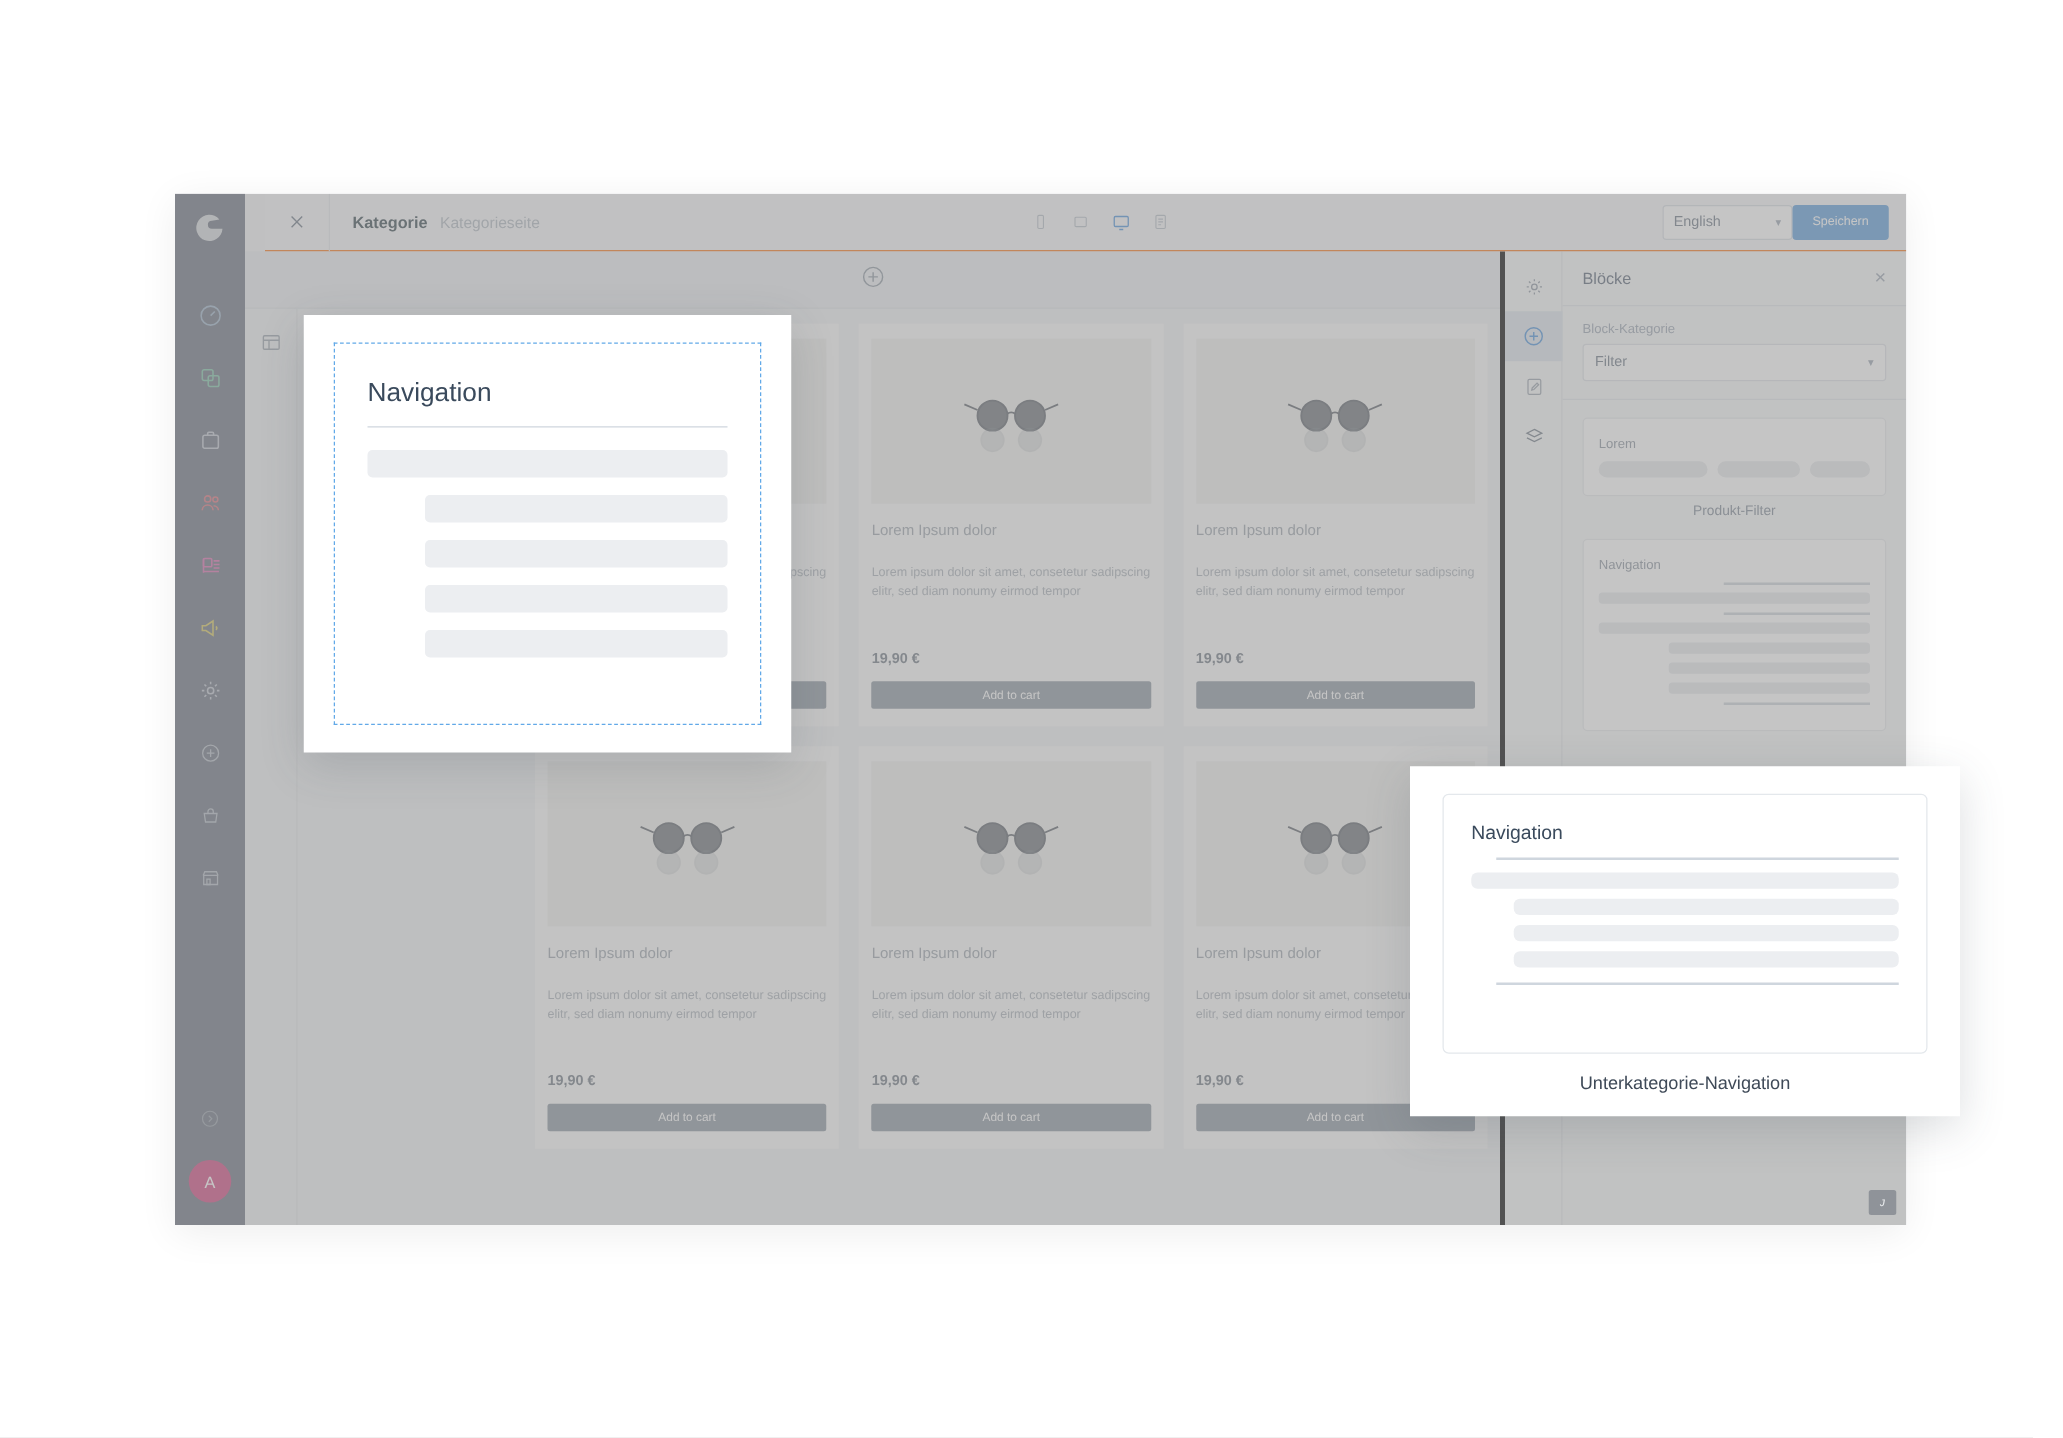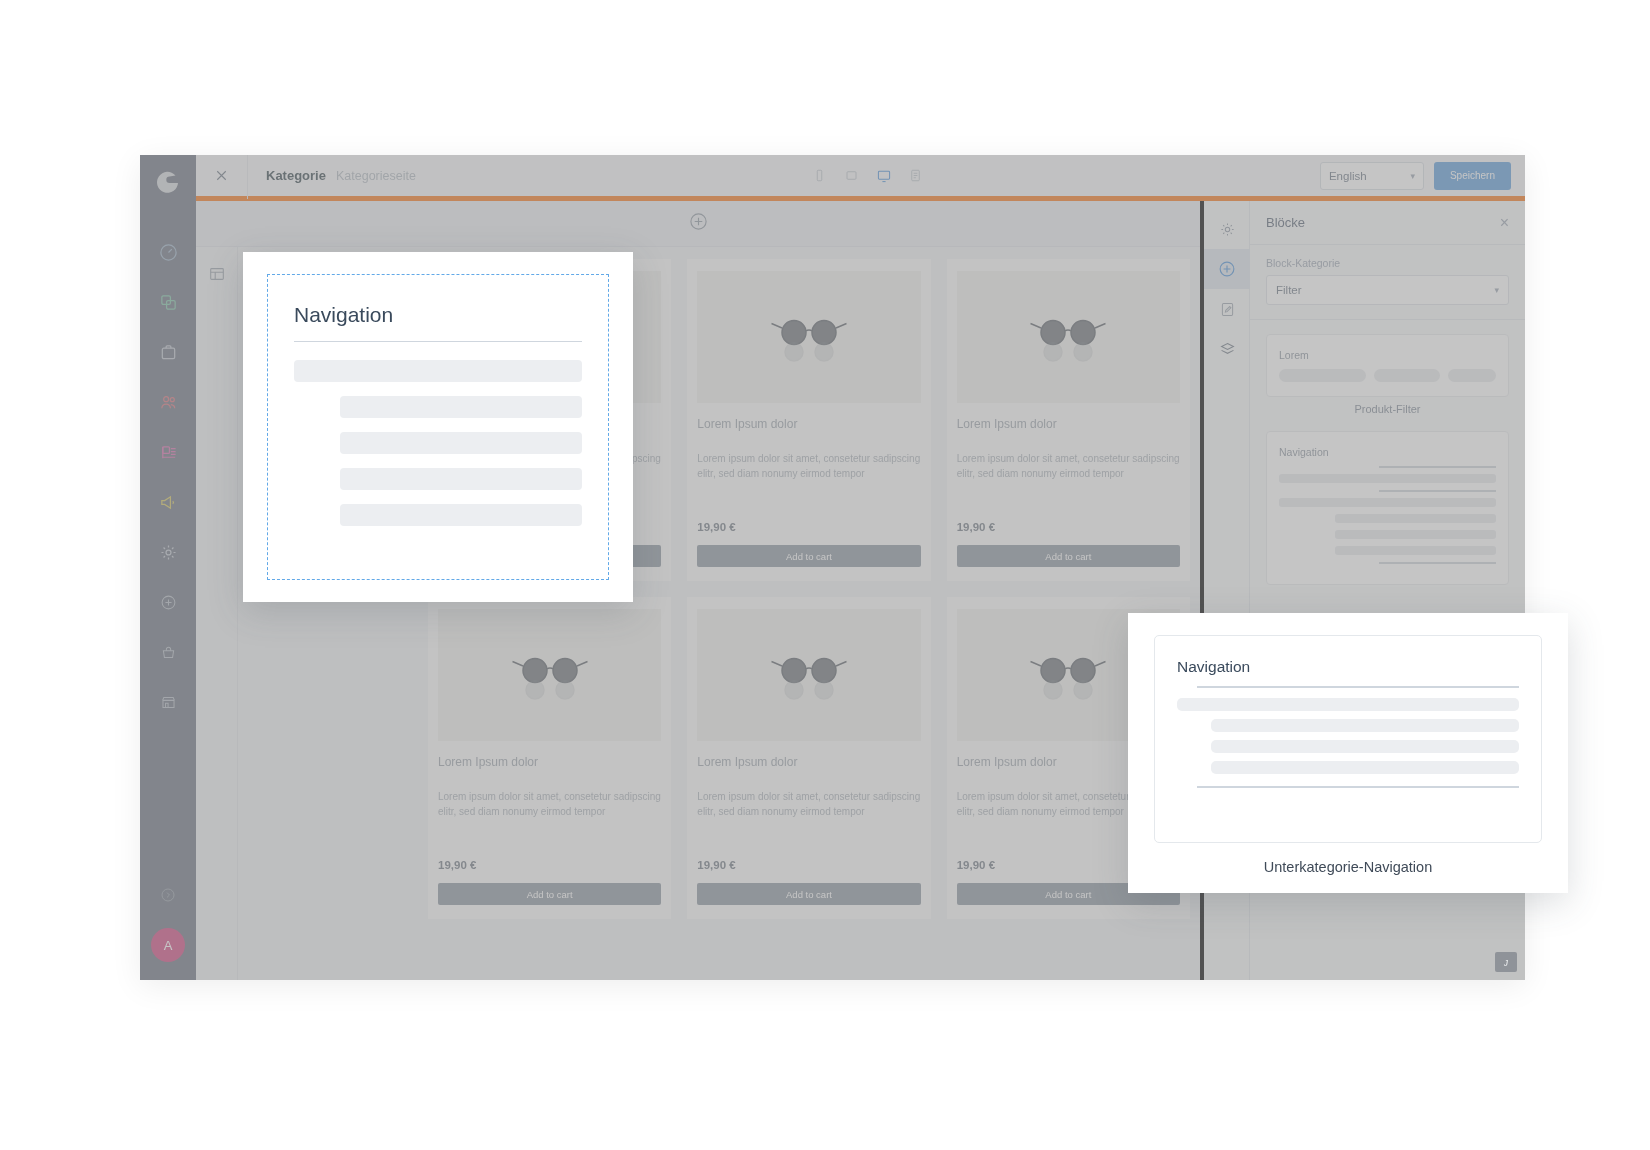--- a/index.html
+++ b/index.html
@@ -48,37 +48,37 @@
   #rail-bottom { position:absolute; left:0; bottom: 18px; width:56px; }
   #avatar {
     width: 34px; height: 34px; border-radius: 50%;
     background: #d1467f; color: #fff;
     display: flex; align-items:center; justify-content:center;
     font-size: 13px; margin: 14px auto 0;
   }
 
   
   #topbar {
-    position: absolute; left: 56px; top: 0; right: 0; height: 46px;
+    position: absolute; left: 72px; top: 0; right: 0; height: 46px;
     background: #f7f7f9;
-    border-bottom: 5px solid #f97316;
+    border-bottom: 1px solid #f97316;
     display: flex; align-items: center;
     z-index: 4;
   }
   #close-btn {
     width: 52px; height: 46px; display:flex; align-items:center; justify-content:center;
     border-right: 1px solid #e4e7ec;
   }
   #title-zone { display: flex; align-items: baseline; gap: 10px; padding-left: 18px; }
   #page-title { font-size: 13px; font-weight: 700; color: #37474f; }
   #page-sub { font-size: 12.5px; color: #b0b8c0; }
   #device-switch { display: flex; gap: 6px; margin-left: auto; }
   .device-btn { width: 26px; height: 26px; display:flex; align-items:center; justify-content:center; border-radius:3px; }
   .device-btn.active svg { stroke: #4a90d9; }
-  #topbar-right { margin-left: auto; display:flex; align-items:flex-start; gap: 10px; padding-right: 14px; }
+  #topbar-right { margin-left: auto; display:flex; align-items:flex-start; padding-right: 14px; }
   #lang-select {
     width: 104px; height: 28px; background: #fff;
     border: 1px solid #d8dde3; border-radius: 3px;
     display:flex; align-items:center; padding: 0 8px;
     font-size: 11.5px; color: #6b7684;
   }
   #lang-select .caret { margin-left: auto; font-size: 9px; color:#9aa4b1; }
   #save-btn {
     height: 28px; padding: 0 16px; border-radius: 3px;
     background: #5b9bd9; color: #fff; font-size: 10px;

